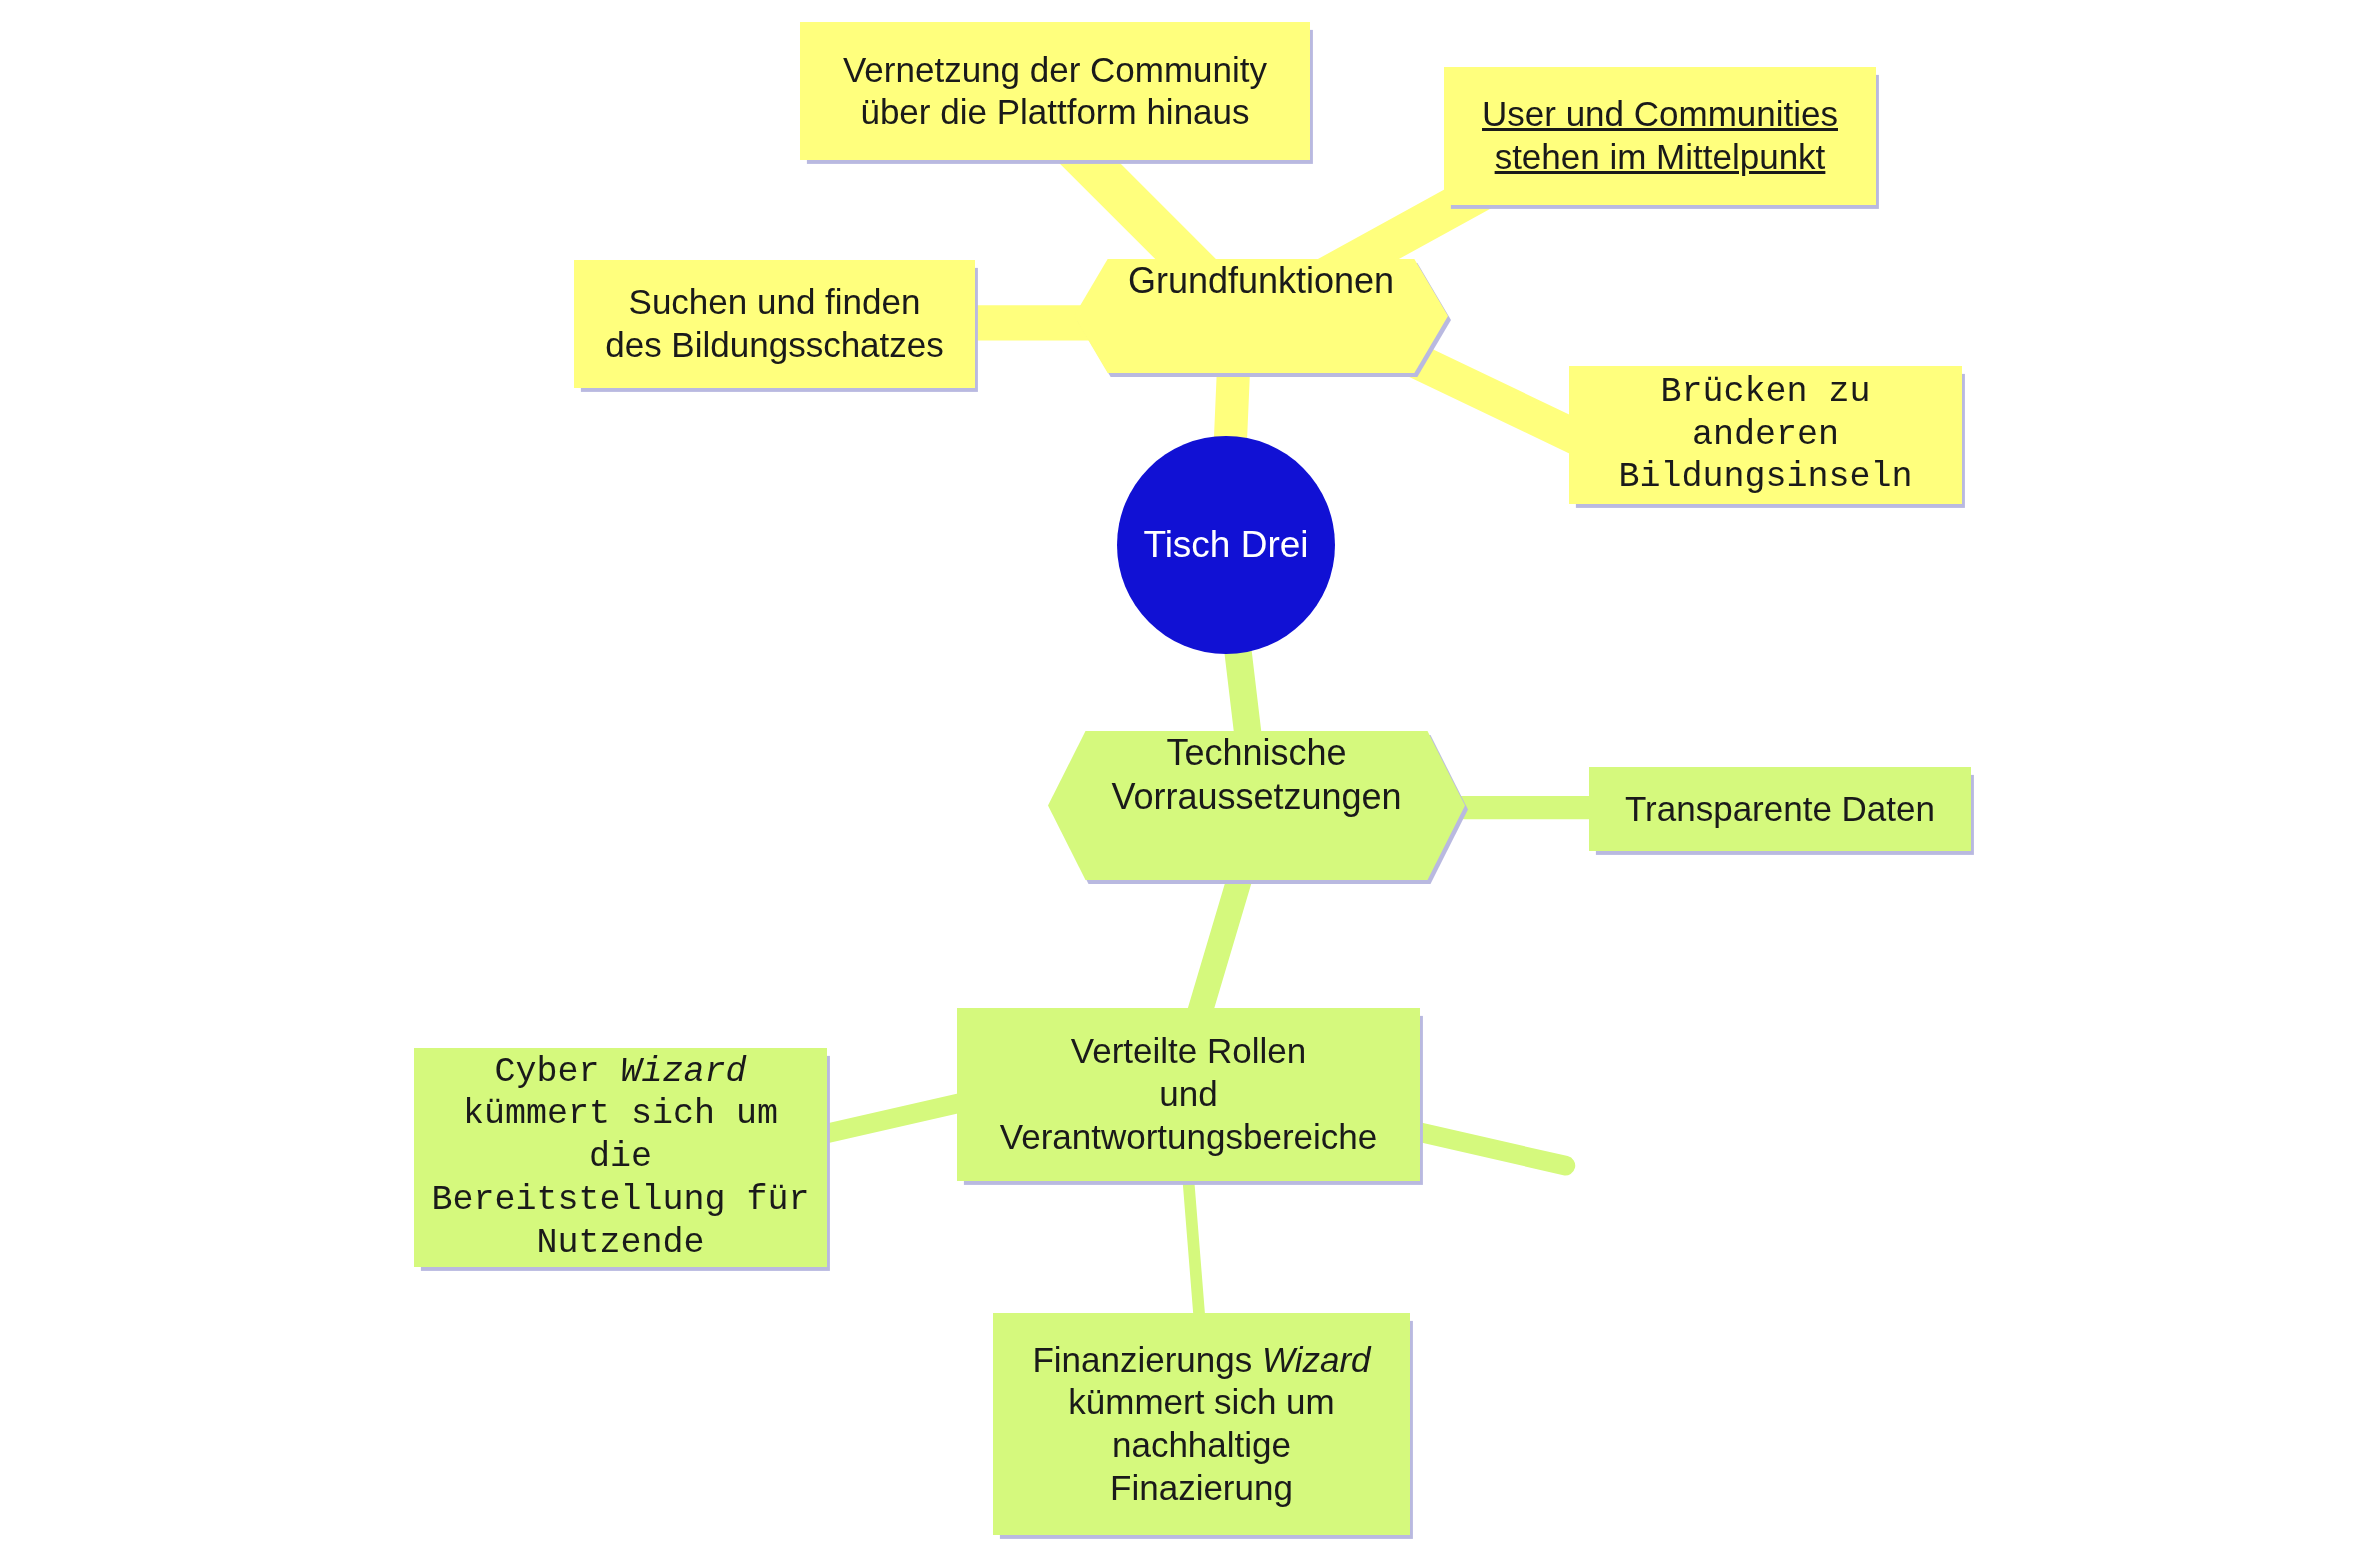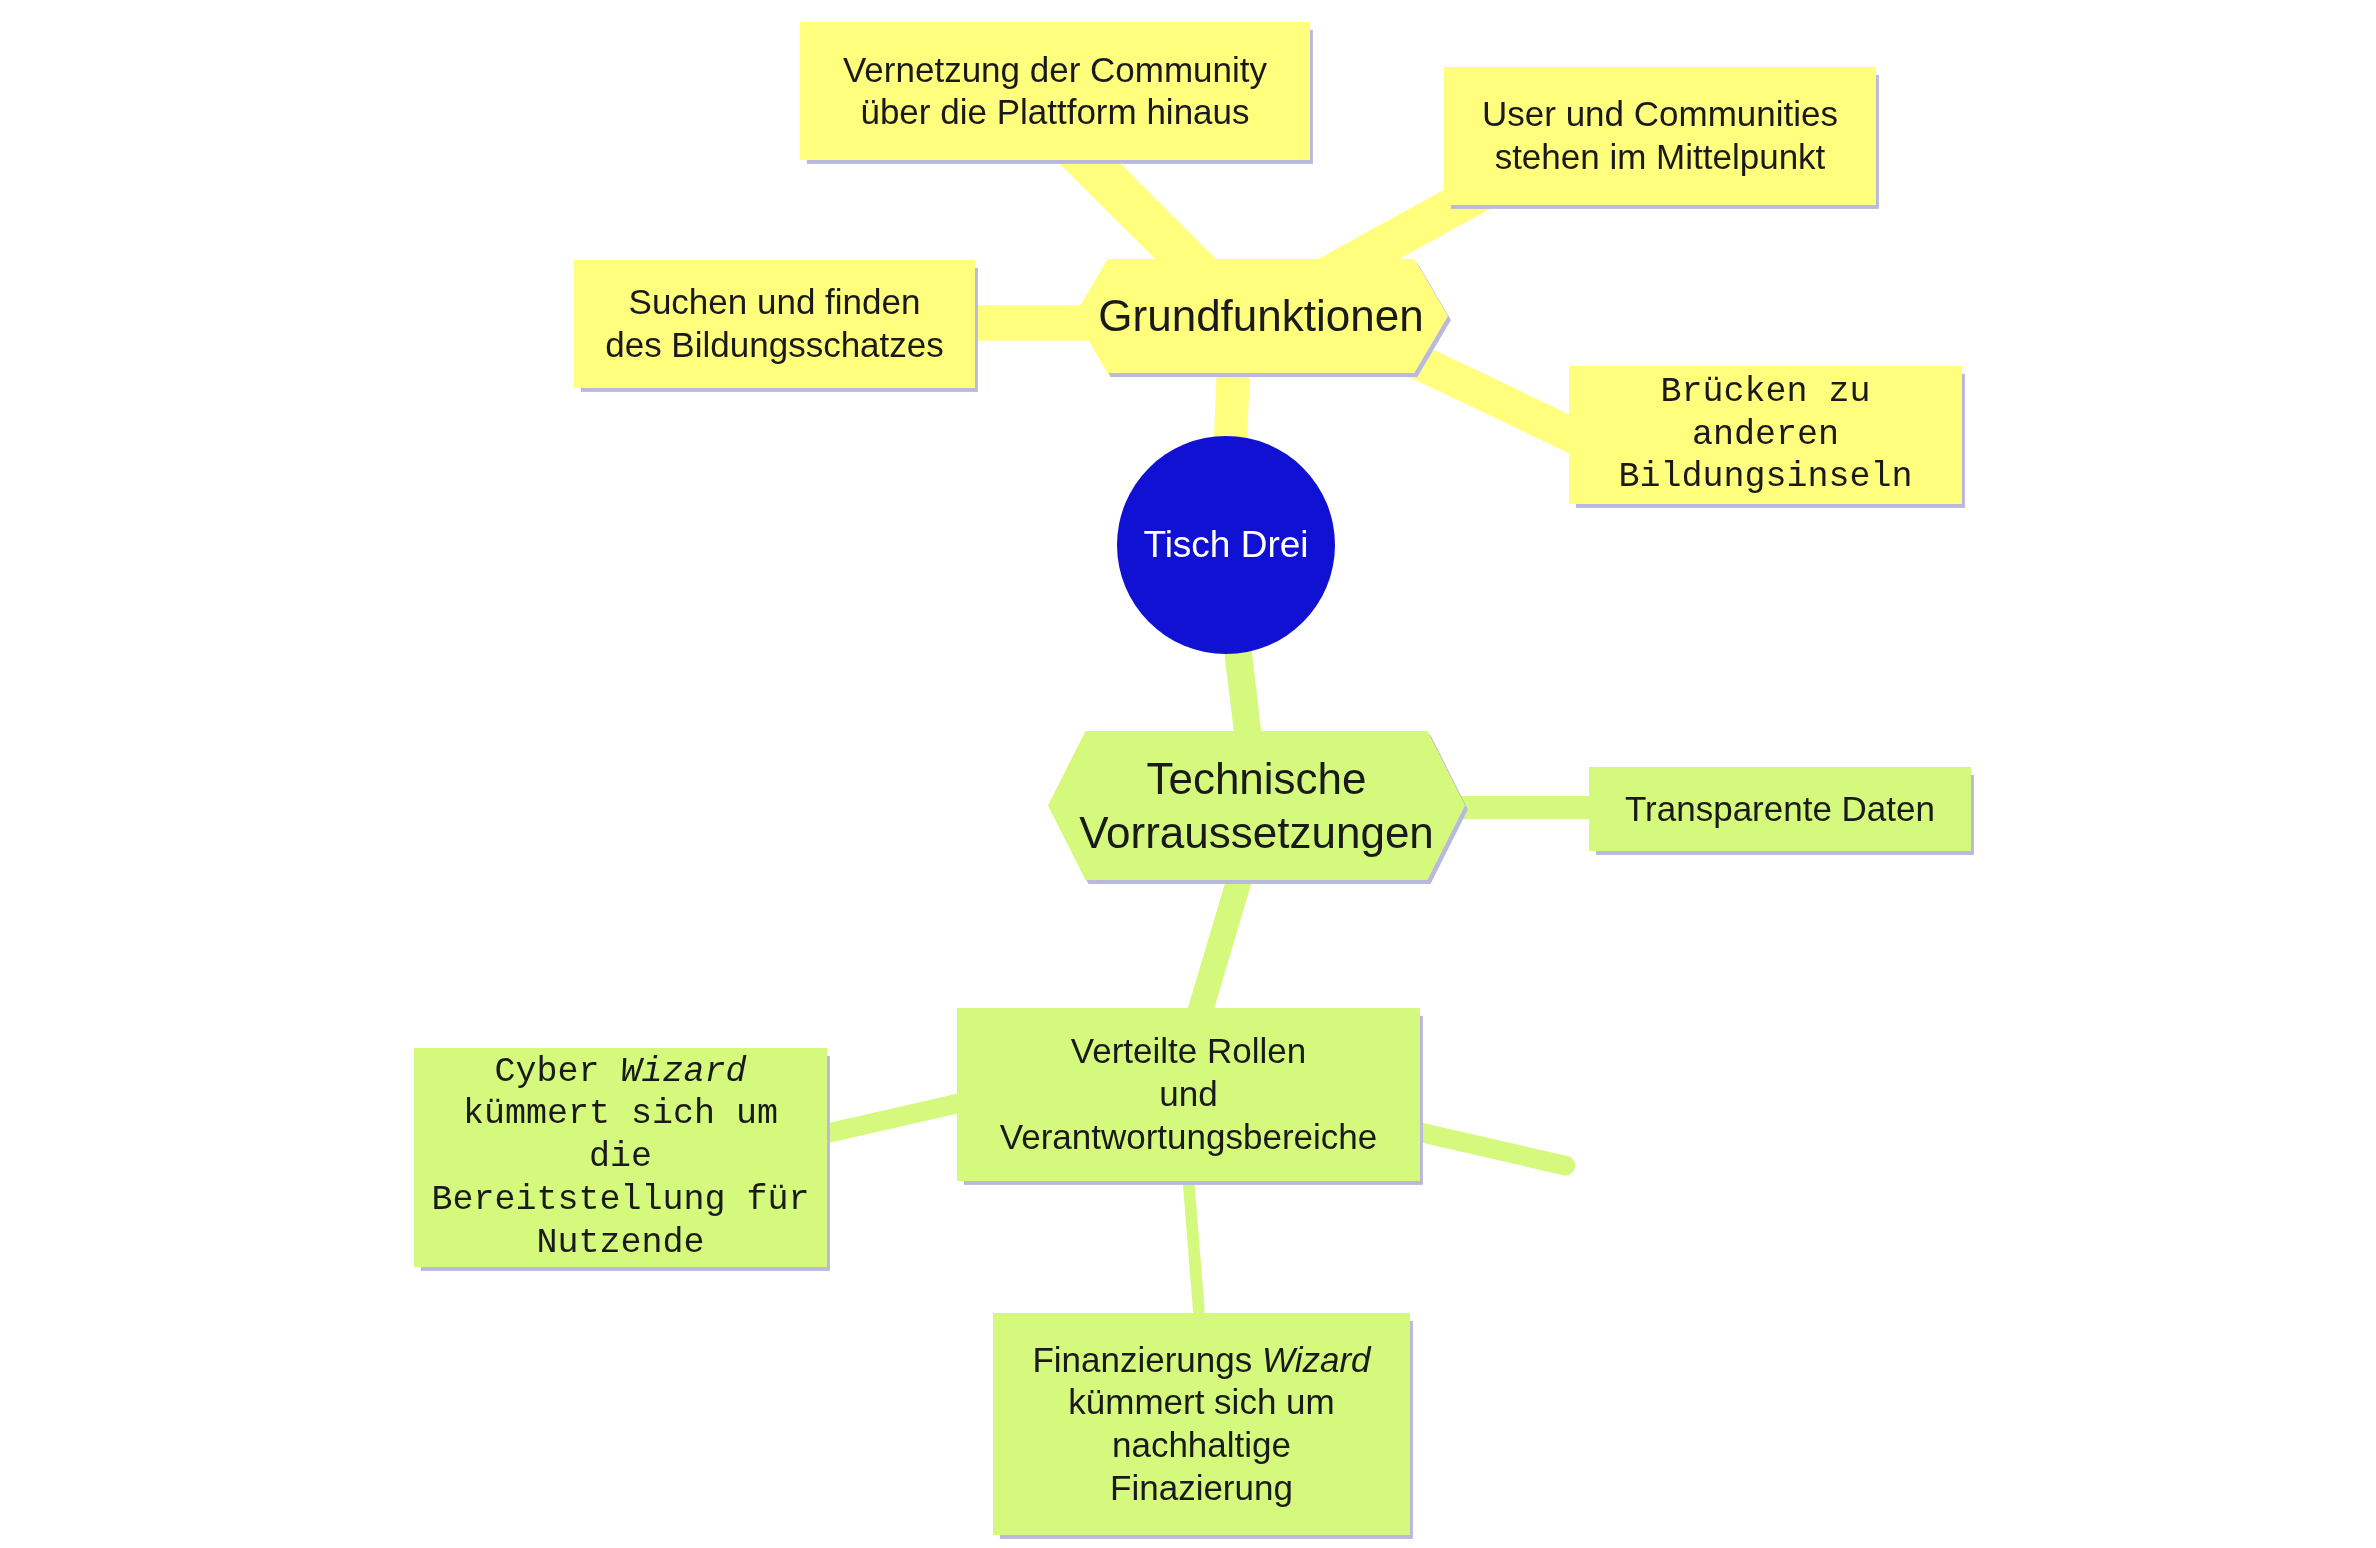--- a/index.html
+++ b/index.html
@@ -47,24 +47,24 @@
 
   .hex-wrap {
     position: absolute;
     filter: drop-shadow(3.9px 4.9px 0 var(--shadow));
   }
   .hex {
     width: 100%;
     height: 100%;
     clip-path: polygon(0% 50%, 9% 0%, 91% 0%, 100% 50%, 91% 100%, 9% 100%);
     display: flex;
-    align-items: center;
+    align-items: flex-start;
     justify-content: center;
     text-align: center;
-    font-size: 44px;
+    font-size: 36px;
     line-height: 1.22;
   }
   .root-circle {
     position: absolute;
     border-radius: 50%;
     background: var(--root-blue);
     display: flex;
     align-items: center;
     justify-content: center;
     text-align: center;
@@ -91,21 +91,21 @@
     <line class="edge green-edge" x1="1280" y1="870" x2="1225" y2="1055" stroke-width="26"></line>
     <line class="edge green-edge" x1="1010" y1="1125" x2="835" y2="1165" stroke-width="20"></line>
     <line class="edge green-edge" x1="1430" y1="1155" x2="1605" y2="1195" stroke-width="20"></line>
     <line class="edge green-edge" x1="1218" y1="1205" x2="1230" y2="1355" stroke-width="12"></line>
   </svg>
 
   <div class="node box yellow" style="left:800px; top:22.4px; width:510px; height:138px;">
     <span class="node-text">Vernetzung der Community<br>über die Plattform hinaus</span>
   </div>
 
-  <div class="node box yellow" style="left:1444px; top:67px; width:432px; height:138px;">
+  <div class="node box yellow" style="left:1444px; top:67px; width:432px; height:138px;text-decoration:underline;">
     <span class="node-text">User und Communities<br>stehen im Mittelpunkt</span>
   </div>
 
   <div class="node box yellow" style="left:526px; top:260px; width:401px; height:128px;margin-left:48px;">
     <span class="node-text">Suchen und finden<br>des Bildungsschatzes</span>
   </div>
 
   <div class="node box yellow" style="left:1569px; top:366px; width:393px; height:138px;font-family:Liberation Mono, monospace;">
     <span class="node-text">Brücken zu anderen<br>Bildungsinseln</span>
   </div>

